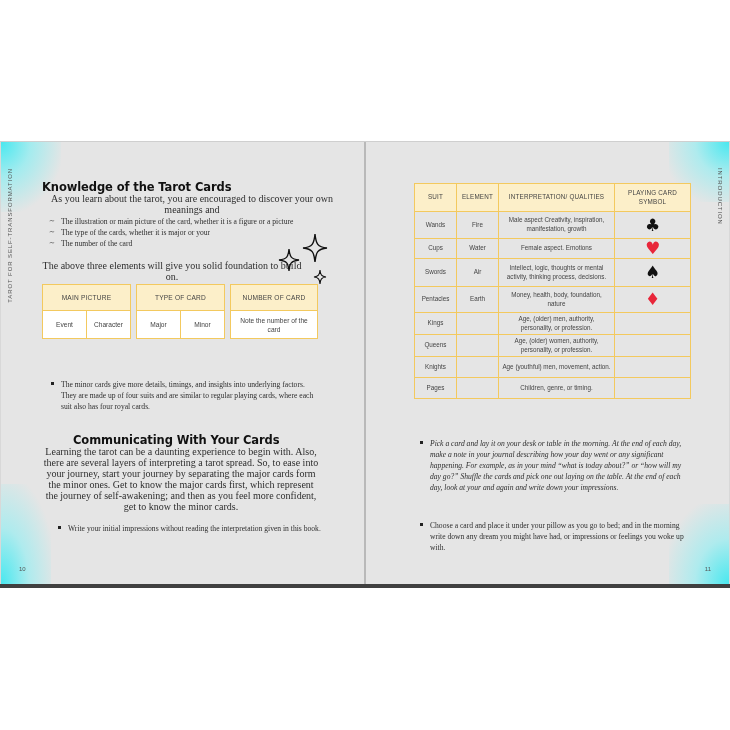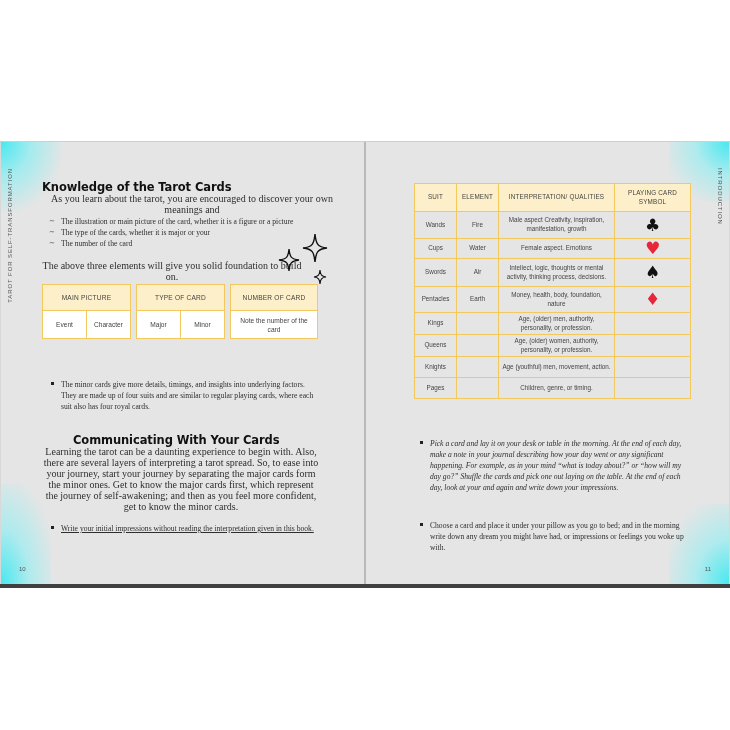--- a/index.html
+++ b/index.html
@@ -124,21 +124,21 @@
       <span class="dot"></span>
       <span>The minor cards give more details, timings, and insights into underlying factors. They are made up of four suits and are similar to regular playing cards, where each suit also has four royal cards.</span>
     </div>
 
     <h2 style="left:41px; top:291px;margin-left:31px;">Communicating With Your Cards</h2>
 
     <div class="para" style="left:41px; top:305px; width:278px;">
       <p>Learning the tarot can be a daunting experience to begin with. Also, there are several layers of interpreting a tarot spread. So, to ease into your journey, start your journey by separating the major cards form the minor ones. Get to know the major cards first, which represent the journey of self-awakening; and then as you feel more confident, get to know the minor cards.</p>
     </div>
 
-    <div class="bullet" style="left:50px; top:381px; width:265px;text-decoration:underline;">
+    <div class="bullet" style="left:57px; top:381px; width:265px;">
       <span class="dot"></span>
       <span>Write your initial impressions without reading the interpretation given in this book.</span>
     </div>
 
     <div class="page-num">10</div>
   </div>
 
   <div class="gutter"></div>
 
   <div class="page right">

